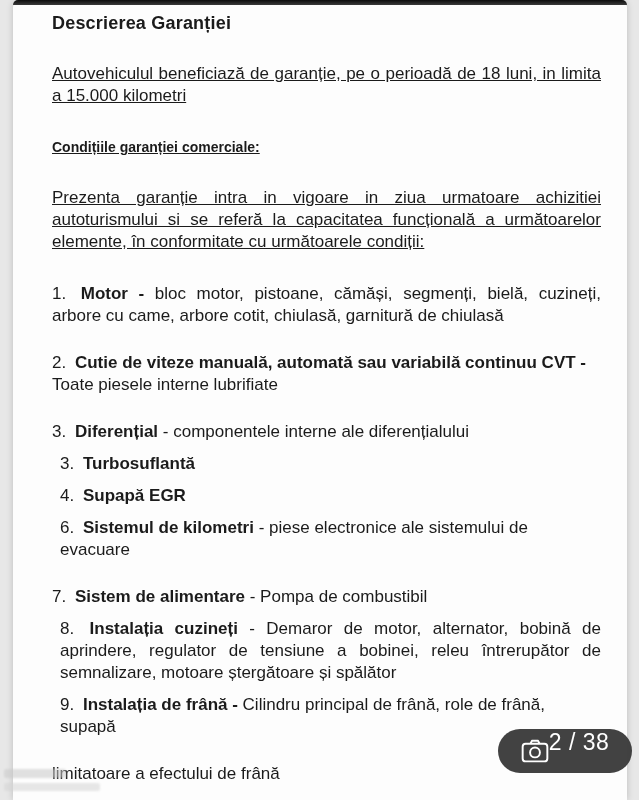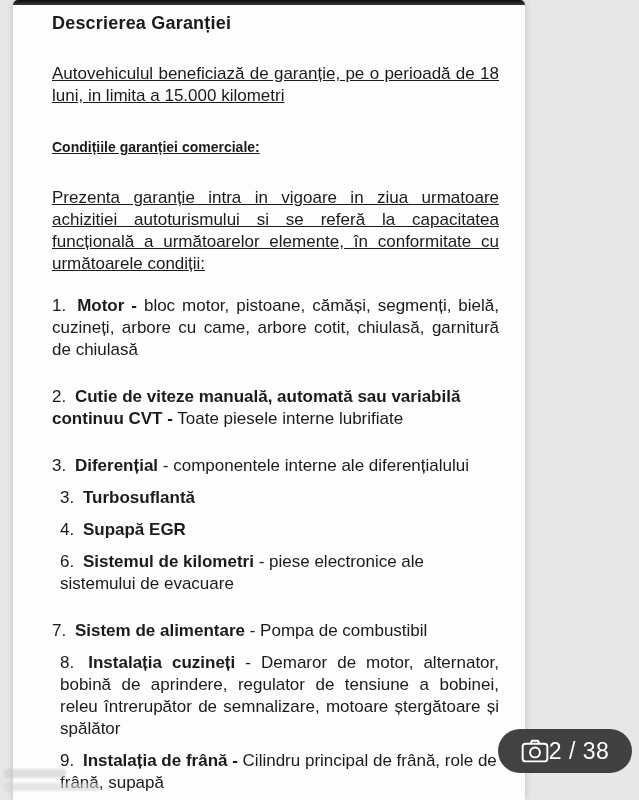--- a/index.html
+++ b/index.html
@@ -6,21 +6,21 @@
   html, body { width: 639px; height: 800px; }
   body {
     position: relative;
     background: #e7e7e7;
     font-family: "Liberation Sans", sans-serif;
     overflow: hidden;
   }
   .page {
     position: absolute;
     left: 13px; top: 0;
-    width: 512px; height: 800px;
+    width: 614px; height: 800px;
     background: #fdfdfd;
     border-radius: 7px 7px 0 0;
     box-shadow: 0 0 7px rgba(0,0,0,0.18);
   }
   .topbar {
     height: 5px;
     background: linear-gradient(180deg, #0c0c0c, #3a3a3a);
     border-radius: 7px 7px 0 0;
   }
   .content {
@@ -36,31 +36,30 @@
     letter-spacing: 0.2px;
   }
   .doc-subtitle {
     font-size: 14px;
     font-weight: 700;
   }
   p.justify { text-align: justify; }
   .b { font-weight: 700; }
   .num { margin-right: 4px; }
   .gap-xl { margin-top: 29px; text-decoration: underline; }
-  .gap-lg { margin-top: 20px; }
+  .gap-lg { margin-top: 30px; }
   .gap-md { margin-top: 25px; }
   .gap-sm { margin-top: 10px; margin-left: 8px; }
   .badge {
     position: absolute;
     left: 498px; top: 729px;
     width: 134px; height: 44px;
     background: rgba(58,58,58,0.96);
     border-radius: 22px;
     display: flex;
-    align-items: center;
     justify-content: center;
     color: #ffffff;
     z-index: 5;
   }
   .badge .count {
     font-size: 23px;
     font-weight: 400;
     letter-spacing: 0.5px;
   }
   .badge .cam { display: flex; align-items: center; }

